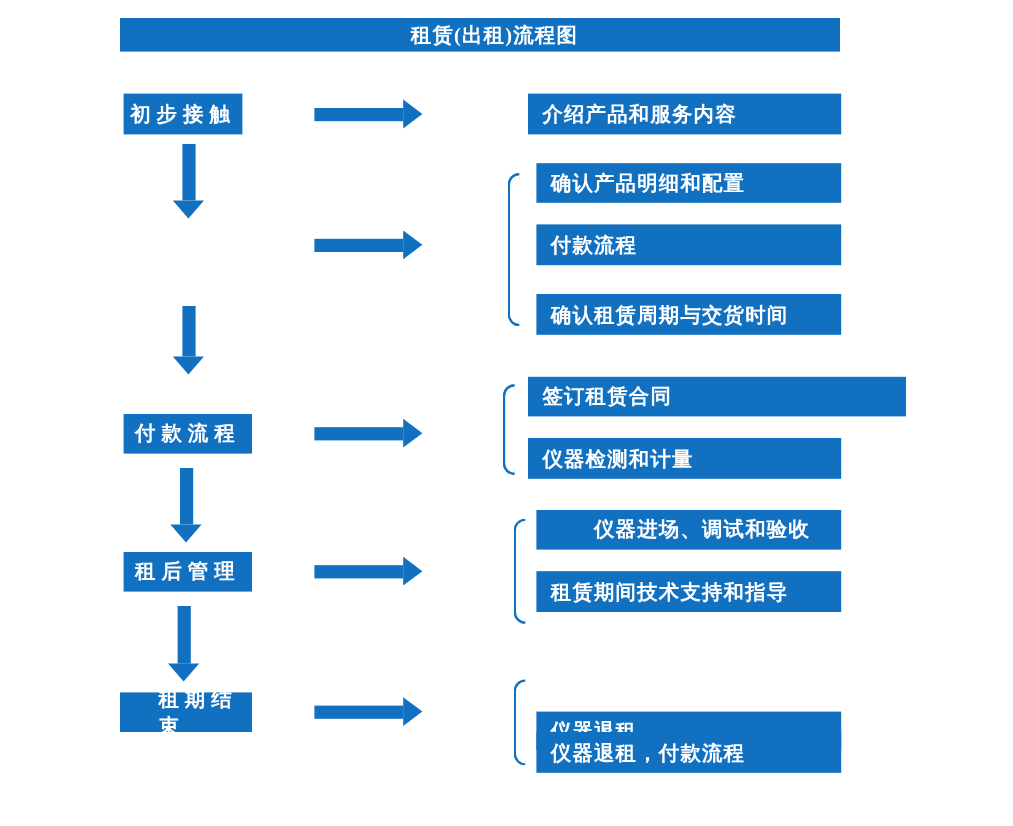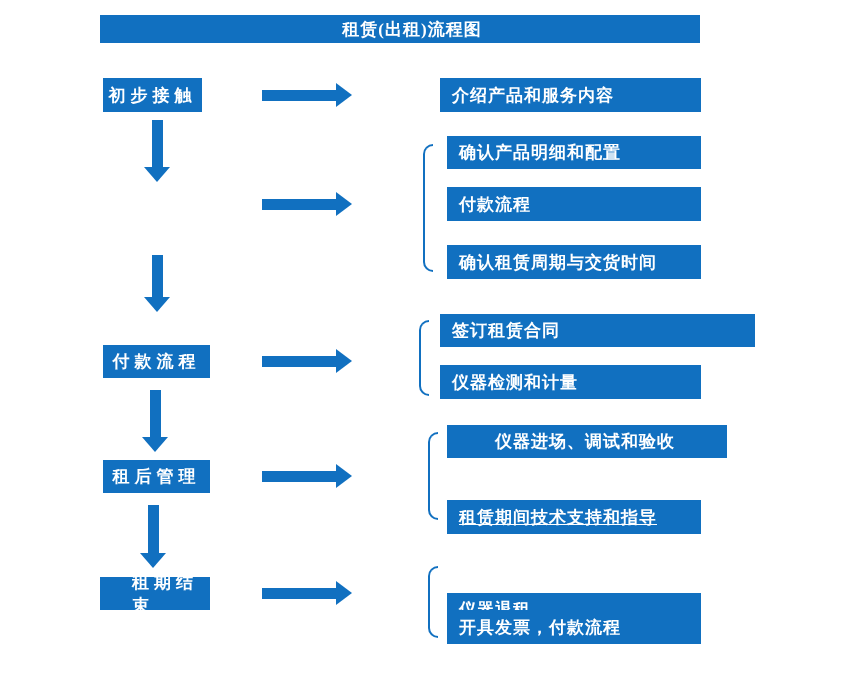--- a/index.html
+++ b/index.html
@@ -80,18 +80,18 @@
   <div class="bracket" style="left:419px; top:320px; height:76px;"></div>
   <div class="bracket" style="left:428px; top:432px; height:88px;"></div>
   <div class="bracket" style="left:428px; top:566px; height:72px;"></div>
 
   <div class="box detail" style="left:447px; top:136px; width:254px; height:33px;">确认产品明细和配置</div>
   <div class="box detail" style="left:440px; top:78px;  width:261px; height:34px;">介绍产品和服务内容</div>
   <div class="box detail" style="left:447px; top:187px; width:254px; height:34px;">付款流程</div>
   <div class="box detail" style="left:447px; top:245px; width:254px; height:34px;text-align:right;">确认租赁周期与交货时间</div>
   <div class="box detail" style="left:440px; top:314px; width:315px; height:33px;">签订租赁合同</div>
   <div class="box detail" style="left:440px; top:365px; width:261px; height:34px;">仪器检测和计量</div>
-  <div class="box detail" style="left:447px; top:425px; width:280px; height:33px;padding-left:48px;">仪器进场、调试和验收</div>
-  <div class="box detail" style="left:447px; top:500px; width:254px; height:34px;text-decoration:underline;">租赁期间技术支持和指导</div>
+  <div class="box detail" style="left:447px; top:425px; width:254px; height:33px;padding-left:48px;">仪器进场、调试和验收</div>
+  <div class="box detail" style="left:447px; top:476px; width:254px; height:34px;">租赁期间技术支持和指导</div>
   <div class="box detail" style="left:447px; top:560px; width:254px; height:32px;margin-top:33px;">仪器退租</div>
-  <div class="box detail" style="left:447px; top:610px; width:254px; height:34px;">开具发票，付款流程</div>
+  <div class="box detail" style="left:447px; top:610px; width:254px; height:34px;">仪器退租，付款流程</div>
 
 </div>
 
 </body></html>

